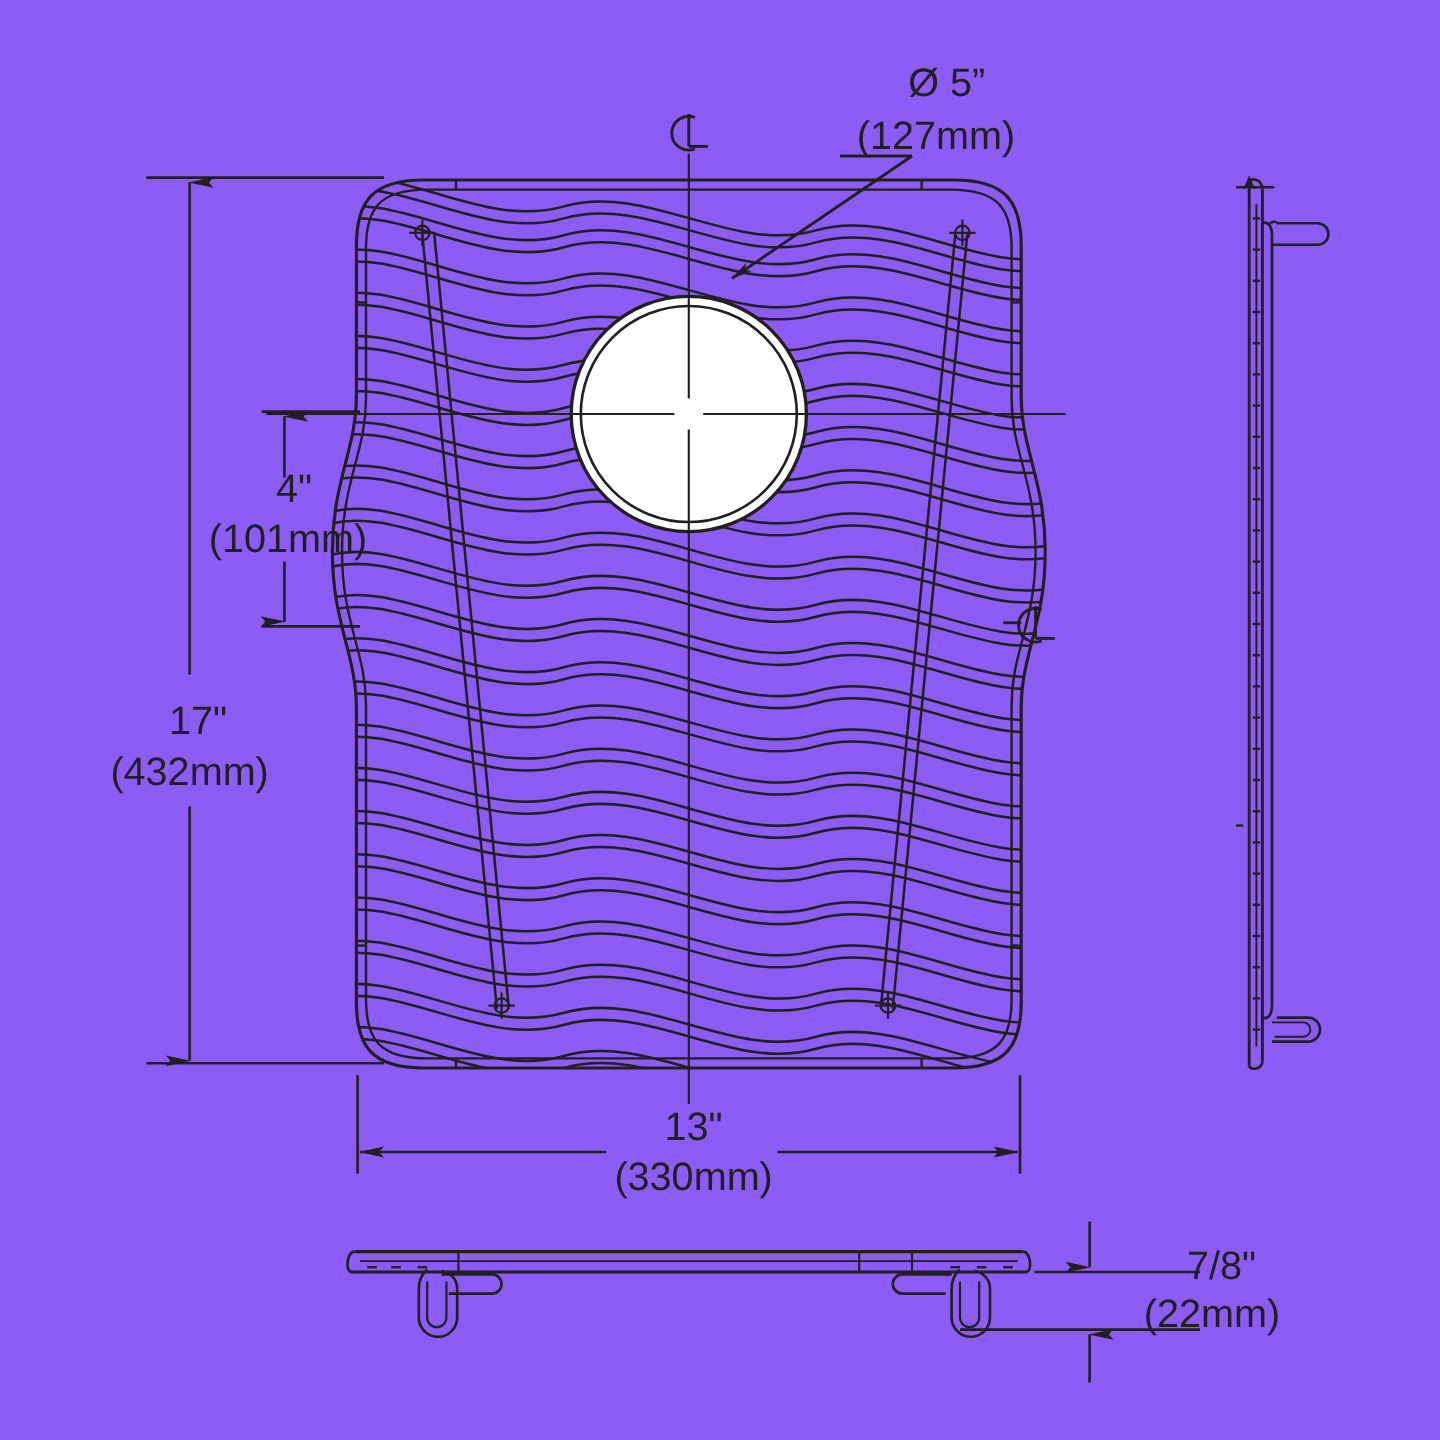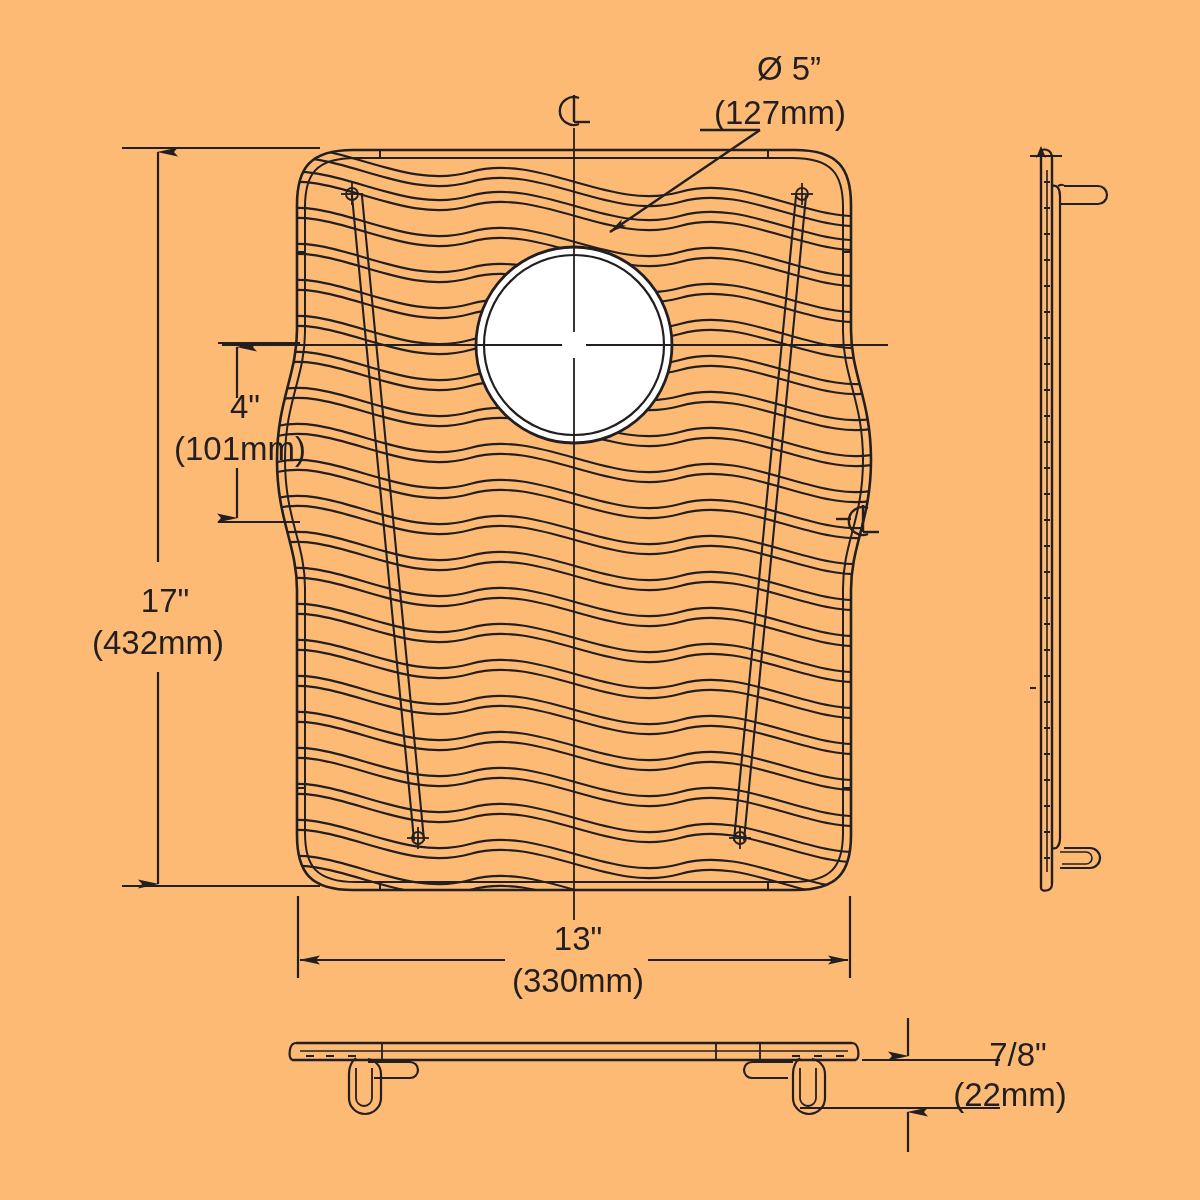--- a/index.html
+++ b/index.html
@@ -2,21 +2,21 @@
 <html><head>
 <meta charset="utf-8">
 <title>Sink Grid Technical Drawing</title>
 <style>
   html,body{margin:0;padding:0;background:#ffffff;}
   body{
     width:1200px;height:1200px;overflow:hidden;
     font-family:"Liberation Sans","DejaVu Sans",sans-serif;
     color:#231f20;
   }
-  #sheet{position:relative;width:1200px;height:1200px;background:#fdba74;}
+  #sheet{position:relative;width:1200px;height:1200px;background:#8b5cf6;}
   #sheet svg{display:block;position:absolute;top:0;left:0;}
   .dimtext{
     font-family:"Liberation Sans","DejaVu Sans",sans-serif;
     fill:#231f20;
     font-size:33px;
     text-anchor:middle;
     dominant-baseline:alphabetic;
     white-space:pre;
   }
 </style>

